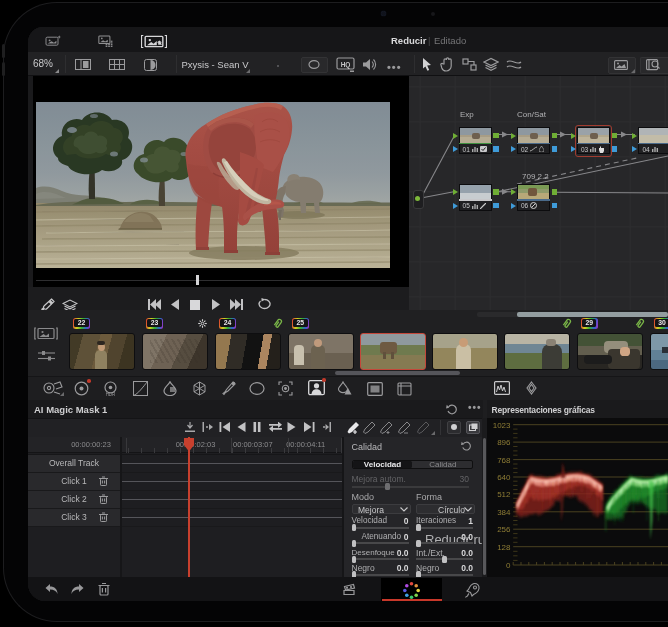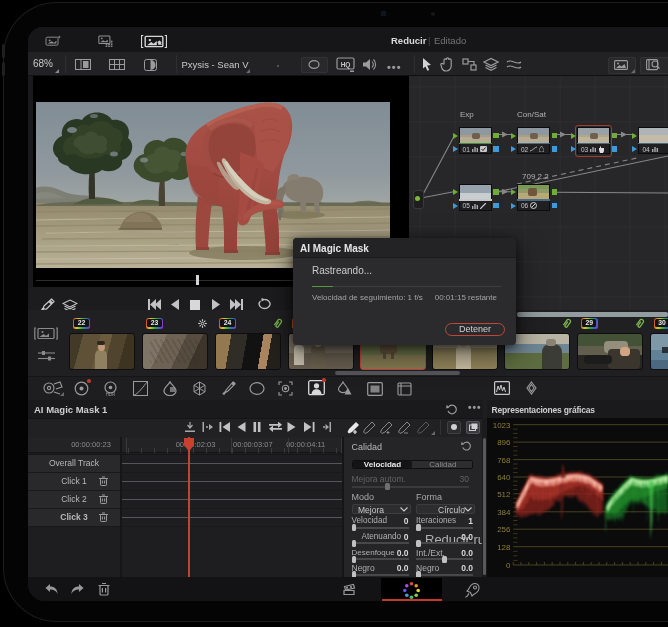--- a/index.html
+++ b/index.html
@@ -704,21 +704,21 @@
           <rect x="1.5" y="2.5" width="6" height="7" rx="0.8"></rect>
           <line x1="0" y1="2.5" x2="9" y2="2.5"></line>
           <line x1="3" y1="1" x2="6" y2="1"></line>
           <line x1="3.4" y1="4.5" x2="3.4" y2="7.5"></line>
           <line x1="5.6" y1="4.5" x2="5.6" y2="7.5"></line>
         </g>
       </svg>
 <div class="abs" style="left:94px;top:471.5px;width:220px;height:1.3px;background:#55555a;"></div>
 <div class="abs" style="left:0;top:480.5px;width:314px;height:1px;background:#19191b;"></div>
 <div class="abs" style="left:0;top:481.5px;width:92px;height:17px;background:#29292c;"></div>
-<div class="abs" style="left:0;top:481.5px;width:92px;height:17px;font-size:8.5px;color:#b8b8ba;text-align:center;line-height:17px;font-weight:bold;">Click 3</div>
+<div class="abs" style="left:0;top:481.5px;width:92px;height:17px;font-size:8.5px;color:#b8b8ba;text-align:center;line-height:17px;">Click 3</div>
 <svg class="abs" style="left:71px;top:485.0px;" width="9" height="10" viewBox="0 0 9 10">
         <g fill="none" stroke="#9b9b9d">
           <rect x="1.5" y="2.5" width="6" height="7" rx="0.8"></rect>
           <line x1="0" y1="2.5" x2="9" y2="2.5"></line>
           <line x1="3" y1="1" x2="6" y2="1"></line>
           <line x1="3.4" y1="4.5" x2="3.4" y2="7.5"></line>
           <line x1="5.6" y1="4.5" x2="5.6" y2="7.5"></line>
         </g>
       </svg>
 <div class="abs" style="left:94px;top:489.5px;width:220px;height:1.3px;background:#55555a;"></div>
@@ -1055,25 +1055,15 @@
 </svg>
 <div class="abs" style="left:354px;top:572.2px;width:60px;height:1.8px;background:#c8382a;"></div>
 <svg class="abs" style="left:436px;top:555px;" width="17" height="16" viewBox="0 0 17 16">
  <g fill="none" stroke="#98989a" stroke-width="1.1">
   <path d="M10 1.5 C13 1 15.5 3.5 15 6.5 C14.5 9 12 11.5 9.5 12.5 L8 14 L6.5 10.5 L3 9 L4.5 7.5 C5.5 5 8 2 10 1.5 Z"></path>
   <circle cx="11" cy="5.5" r="1.5"></circle>
   <path d="M5 11.5 C4 12.5 3.5 14 3.5 14 C3.5 14 2 14.5 1.5 15.5"></path>
  </g>
 </svg>
 
-    <div class="abs" style="left:265px;top:211px;width:223px;height:107px;background:#2b2b2d;border-radius:4px;box-shadow:0 8px 28px rgba(0,0,0,0.6),0 2px 8px rgba(0,0,0,0.5);overflow:hidden;">
- <div class="abs" style="left:0;top:0;width:223px;height:20px;background:#232325;border-bottom:1px solid #1a1a1c;box-sizing:border-box;"></div>
- <div class="abs" style="left:7px;top:4.5px;font-size:10px;font-weight:bold;color:#e4e4e6;">AI Magic Mask</div>
- <div class="abs" style="left:19px;top:27px;font-size:10px;color:#cbcbcd;">Rastreando...</div>
- <div class="abs" style="left:18.5px;top:47.5px;width:189.5px;height:1.8px;background:#3e3e40;"></div>
- <div class="abs" style="left:18.5px;top:47.5px;width:21.5px;height:1.8px;background:#55993f;"></div>
- <div class="abs" style="left:19px;top:55px;font-size:8px;color:#a4a4a6;">Velocidad de seguimiento: 1 f/s</div>
- <div class="abs" style="left:134px;top:55px;width:70px;text-align:right;font-size:8px;color:#a4a4a6;">00:01:15 restante</div>
- <div class="abs" style="left:151.7px;top:85.2px;width:60.6px;height:13px;border:1.4px solid #bf4739;border-radius:7px;box-sizing:border-box;text-align:center;font-size:9px;color:#cfcfd1;line-height:10.5px;">Detener</div>
-</div>
 
   </div>
 </div>
 
 </body></html>

